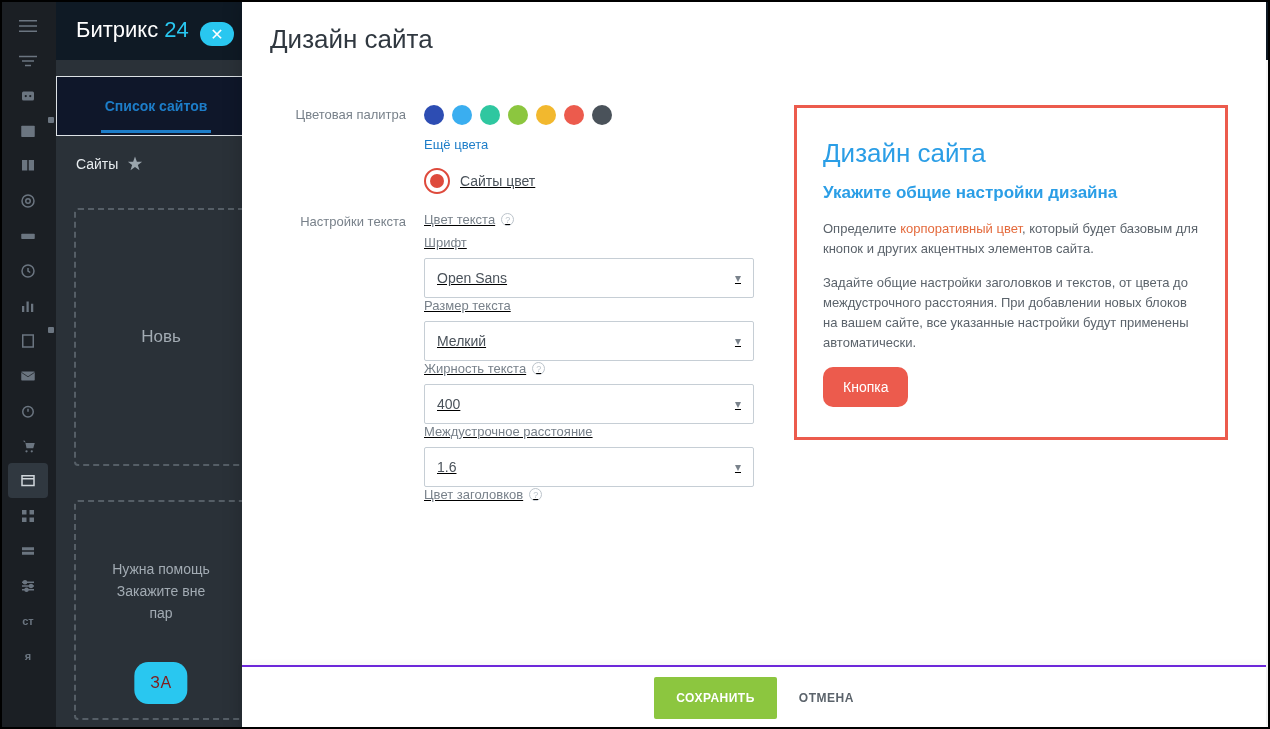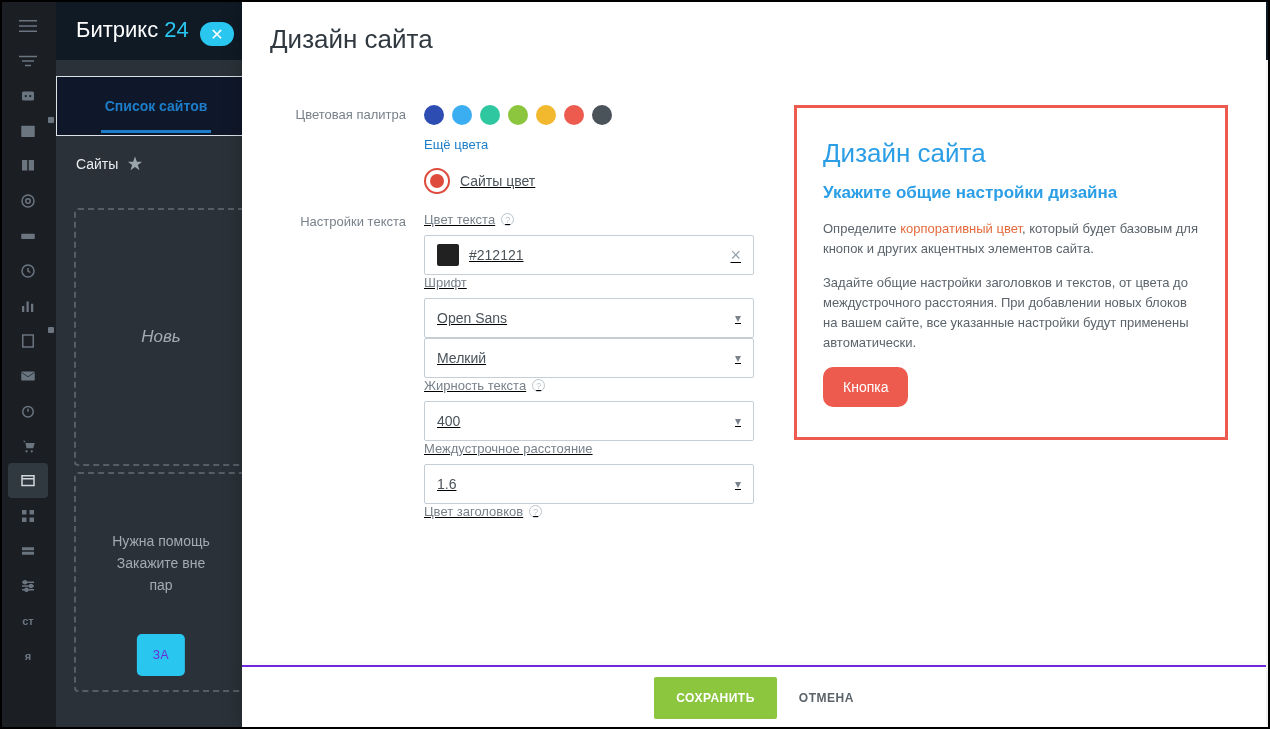--- a/index.html
+++ b/index.html
@@ -19,23 +19,23 @@
 .brand-num { color: #29c7f0; }
 .bg-closepill { position: absolute; left: 200px; top: 22px; width: 34px; height: 24px; background: #29c7f0; border-radius: 12px; display: flex; align-items: center; justify-content: center; color: #fff; font-size: 16px; z-index: 5; }
 
 
 .bg-dark { position: absolute; left: 56px; top: 60px; width: 200px; height: 669px; background: #2a3138; }
 .bg-tabs { position: absolute; left: 56px; top: 76px; width: 200px; height: 60px; background: #0f172a; border: 1px solid #dde2e6; display: flex; align-items: center; justify-content: center; }
 .bg-tab { color: #1d7dc8; font-size: 14px; font-weight: 600; border-bottom: 3px solid #1d7dc8; padding: 18px 4px 16px; }
 .bg-sitestitle { position: absolute; left: 76px; top: 155px; color: #e8edf0; font-size: 14px; font-weight: 300; display: flex; align-items: center; gap: 8px; }
 .bg-sitestitle svg { width: 18px; height: 18px; fill: #9aa5ad; }
 .bg-card { position: absolute; left: 74px; top: 208px; width: 174px; height: 258px; border: 2px dashed #555e66; border-radius: 4px; display: flex; align-items: center; justify-content: center; }
-.bg-card-text { color: #a2abb3; font-size: 17px; font-style: italic; }
-.bg-help { position: absolute; left: 74px; top: 472px; width: 174px; height: 220px; border: 2px dashed #555e66; border-radius: 4px; text-align: center; padding: 56px 8px 0; color: #a2abb3; font-size: 14px; line-height: 22px; }
-.bg-help-btn { position: absolute; bottom: 14px; left: 50%; transform: translateX(-50%); background: #29c7f0; color: #6d28d9; padding: 10px 16px; font-size: 12px; letter-spacing: 0.5px; border-radius: 5px; }
+.bg-card-text { color: #a2abb3; font-size: 17px; }
+.bg-help { position: absolute; left: 74px; top: 500px; width: 174px; height: 220px; border: 2px dashed #555e66; border-radius: 4px; text-align: center; padding: 56px 8px 0; color: #a2abb3; font-size: 14px; line-height: 22px; }
+.bg-help-btn { position: absolute; bottom: 14px; left: 50%; transform: translateX(-50%); background: #29c7f0; color: #7f1d1d; padding: 10px 16px; font-size: 16px; letter-spacing: 0.5px; border-radius: 14px; }
 
 
 .modal { position: absolute; left: 242px; top: 0; width: 1024px; height: 729px; background: #fff; box-shadow: -4px 0 16px rgba(0,0,0,0.15); display: flex; flex-direction: column; }
 .modal-header { padding: 24px 28px 14px; }
 .modal-title { font-size: 26px; font-weight: 300; color: #303840; }
 .modal-body { flex: 1; padding: 18px 22px 0 18px; overflow: hidden; }
 .panel { background: #fff; display: flex; gap: 40px; padding: 18px 16px 0 4px; height: 100%; }
 .form-col { flex: 0 0 490px; }
 .preview-col { flex: 1; }
 
@@ -254,38 +254,32 @@
 
         <div class="form-row">
           <div class="form-label">Настройки текста</div>
           <div class="form-field">
 
             <div class="field-block">
               <div class="sub-label">
                 <span>Цвет текста</span>
                 <span class="info-ic">?</span>
               </div>
-              <div class="text-input">
-                <div class="color-input">
-                  <span class="color-chip"></span>
-                  <span>#212121</span>
-                </div>
-                <span class="clear-x">×</span>
-              </div>
             </div>
 
             <div class="field-block">
               <div class="sub-label">Шрифт</div>
               <div class="select">
                 <span>Open Sans</span>
                 <span class="chev">▾</span>
               </div>
             </div>
 
             <div class="field-block">
+              <div class="sub-label">Размер текста</div>
               <div class="select">
                 <span>Мелкий</span>
                 <span class="chev">▾</span>
               </div>
             </div>
 
             <div class="field-block">
               <div class="sub-label">
                 <span>Жирность текста</span>
                 <span class="info-ic">?</span>

